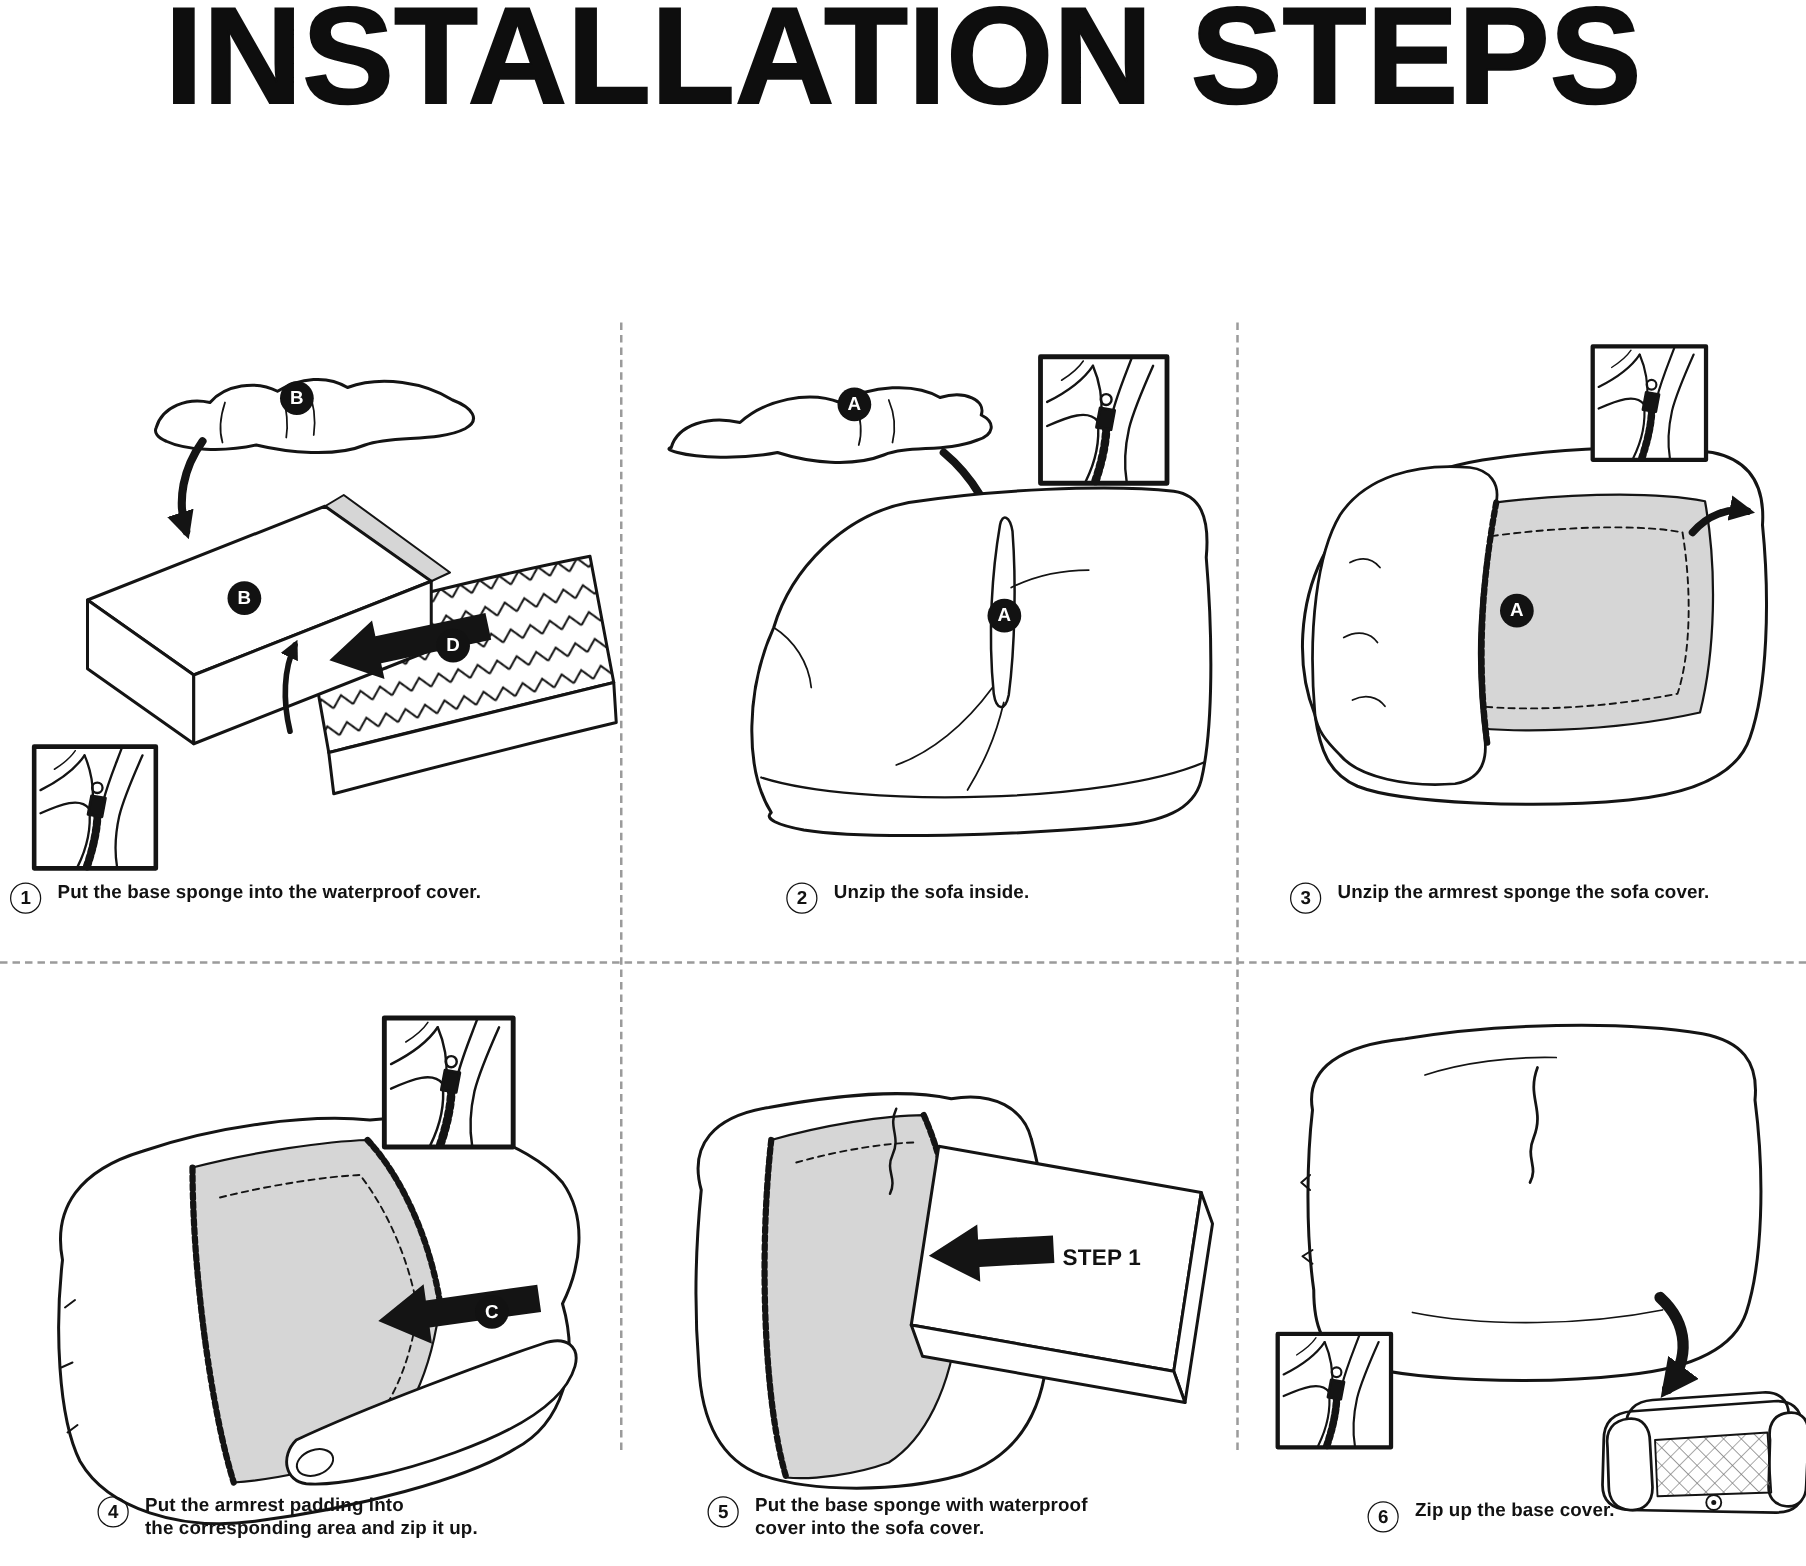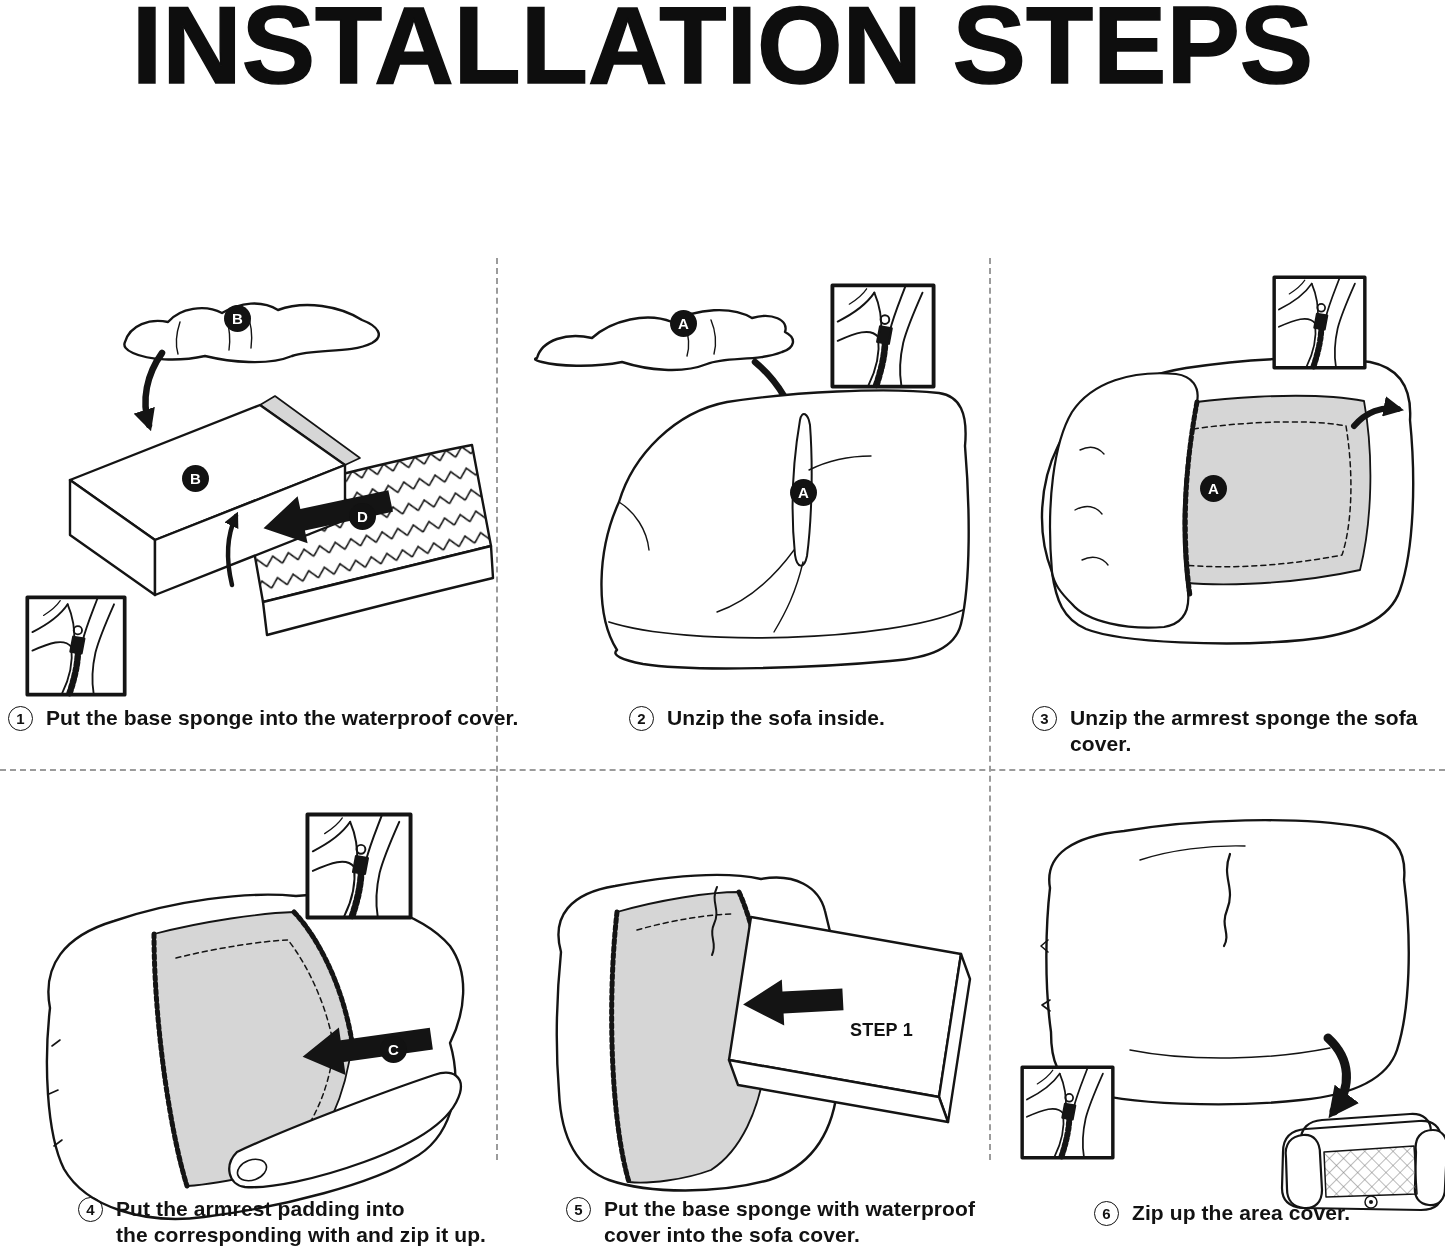--- a/index.html
+++ b/index.html
@@ -21,21 +21,21 @@
   .panel { position:absolute; }
   .caption {
     position:absolute; display:flex; gap:13px; align-items:flex-start;
   }
   .step-num {
     flex:0 0 auto; width:25px; height:25px; border:1.7px solid #121212;
     border-radius:50%; font-size:15px; font-weight:600;
     display:flex; align-items:center; justify-content:center; margin-top:1px;
   }
   .caption-text {
-    font-size:21px; font-weight:600; line-height:1.22;
+    font-size:15px; font-weight:600; line-height:1.22;
     white-space:pre-line; letter-spacing:0.1px;
   }
   .plabel {
     position:absolute; width:27px; height:27px; background:#121212; color:#fff;
     border-radius:50%; text-align:center; line-height:27px;
     font-size:15px; font-weight:700;
   }
   .step1-text { position:absolute; font-size:18px; font-weight:800; letter-spacing:0.2px; }
   svg path, svg ellipse, svg circle { vector-effect:none; }
 </style>
@@ -218,42 +218,42 @@
     </g>
   </svg>
 
   <div class="plabel" style="left:224px;top:305px">B</div>
   <div class="plabel" style="left:182px;top:465px">B</div>
   <div class="plabel" style="left:349px;top:503px">D</div>
   <div class="plabel" style="left:670px;top:310px">A</div>
   <div class="plabel" style="left:790px;top:479px">A</div>
   <div class="plabel" style="left:1200px;top:475px">A</div>
   <div class="plabel" style="left:380px;top:1036px">C</div>
-  <div class="step1-text" style="left:850px;top:1020px">STEP 1</div>
+  <div class="step1-text" style="left:850px;top:996px">STEP 1</div>
 
   <div class="caption" style="left:8px;top:705px">
     <div class="step-num">1</div>
     <div class="caption-text">Put the base sponge into the waterproof cover.</div>
   </div>
   <div class="caption" style="left:629px;top:705px">
     <div class="step-num">2</div>
     <div class="caption-text">Unzip the sofa inside.</div>
   </div>
   <div class="caption" style="left:1032px;top:705px">
     <div class="step-num">3</div>
     <div class="caption-text">Unzip the armrest sponge the sofa cover.</div>
   </div>
   <div class="caption" style="left:78px;top:1196px">
     <div class="step-num">4</div>
     <div class="caption-text">Put the armrest padding into
-the corresponding with and zip it up.</div>
+the corresponding area and zip it up.</div>
   </div>
   <div class="caption" style="left:566px;top:1196px">
     <div class="step-num">5</div>
     <div class="caption-text">Put the base sponge with waterproof
 cover into the sofa cover.</div>
   </div>
   <div class="caption" style="left:1094px;top:1200px">
     <div class="step-num">6</div>
-    <div class="caption-text">Zip up the area cover.</div>
+    <div class="caption-text">Zip up the base cover.</div>
   </div>
 
 </div>
 
 </body></html>

